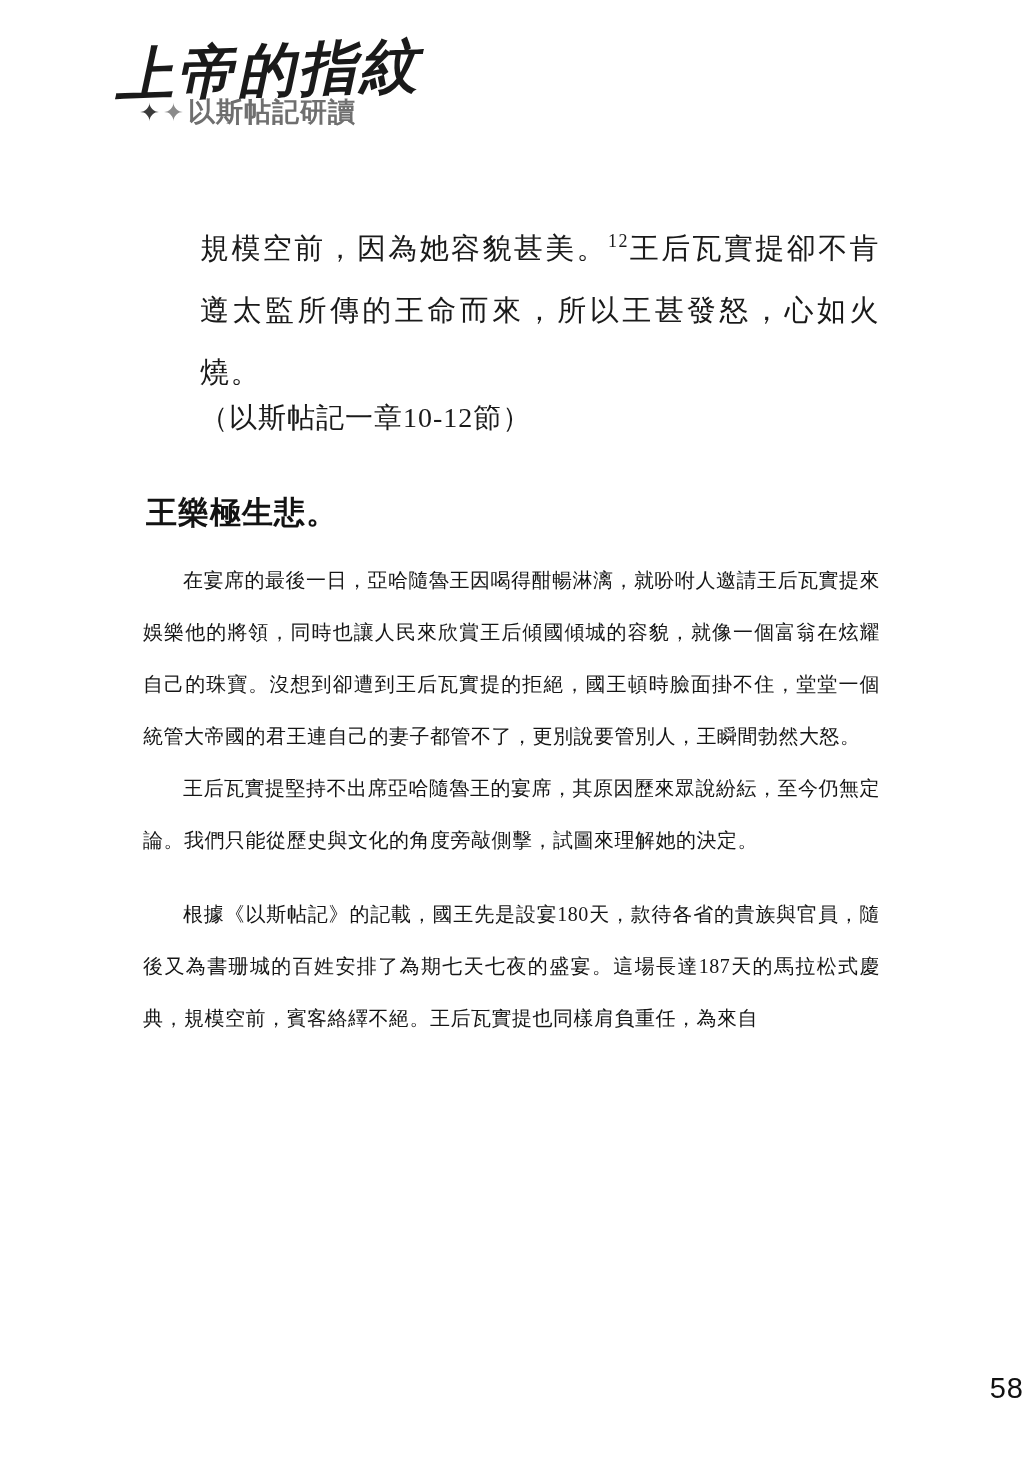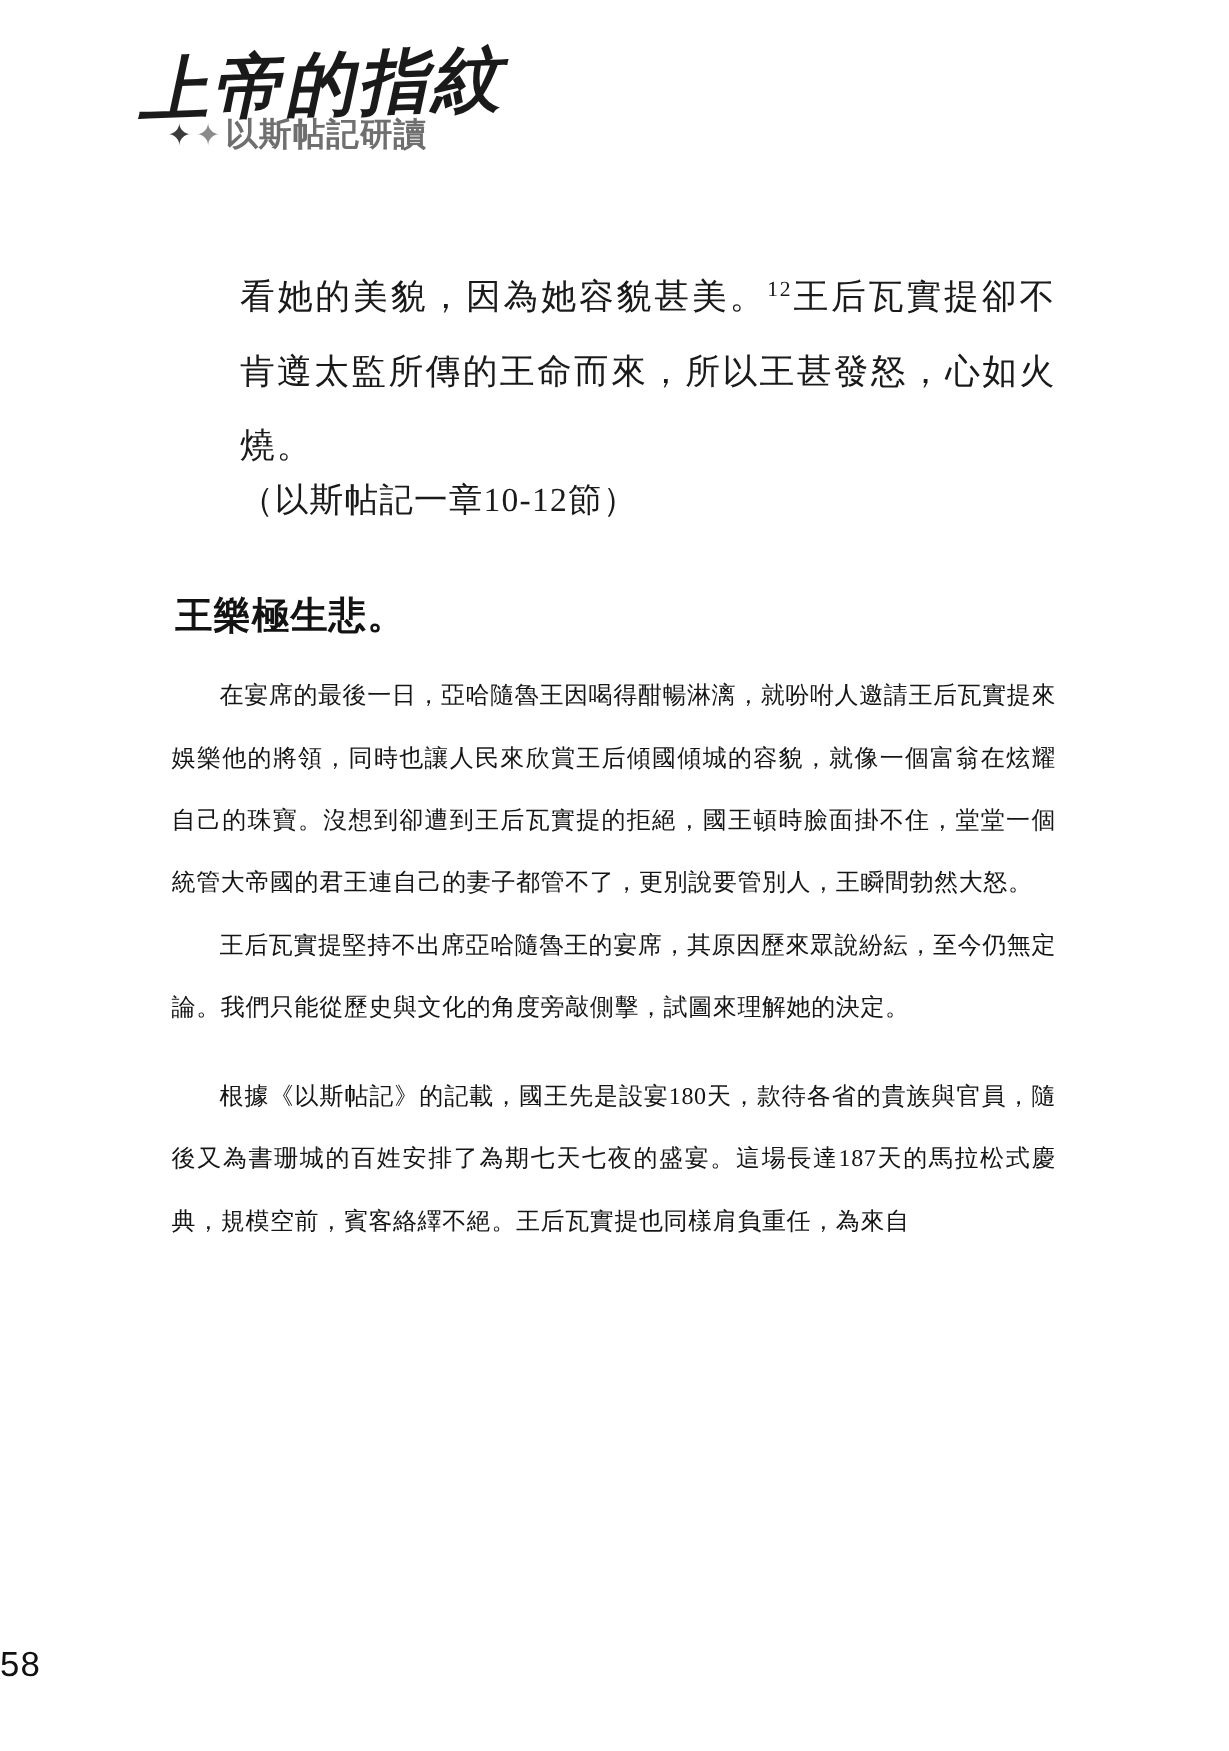--- a/index.html
+++ b/index.html
@@ -109,21 +109,21 @@
   }
   .after-heading { margin-top: 22px; }
   .heading-2 + .after-heading { margin-top: 26px; margin-left: 30px; }
 
   
   .footer {
     position: absolute;
     left: 0;
     right: 0;
     bottom: 54px;
-    text-align: left;
+    text-align: right;
   }
   .page-number {
     font-family: "Liberation Sans", "DejaVu Sans", sans-serif;
     font-size: 29px;
     color: #111111;
     letter-spacing: 1px;
   }
 </style>
 </head>
 <body>
@@ -133,21 +133,21 @@
   <header class="logo">
     <div class="logo-calligraphy">上帝的指紋</div>
     <div class="logo-subtitle-row">
       <span class="star star-dark">✦</span>
       <span class="star star-light">✦</span>
       <span class="logo-subtitle">以斯帖記研讀</span>
     </div>
   </header>
 
   <section class="quote">
-    <p class="quote-text"><span>看她的美貌，因為她容貌甚美。</span><sup>12</sup><span>王后瓦實提卻不肯遵太監所傳的王命而來，所以王甚發怒，心如火燒。</span></p>
+    <p class="quote-text"><span>規模空前，因為她容貌甚美。</span><sup>12</sup><span>王后瓦實提卻不肯遵太監所傳的王命而來，所以王甚發怒，心如火燒。</span></p>
     <p class="quote-attribution">（以斯帖記一章10-12節）</p>
   </section>
 
   <section>
     <h2 class="section-heading heading-1">王樂極生悲。</h2>
     <p class="body-paragraph after-heading">在宴席的最後一日，亞哈隨魯王因喝得酣暢淋漓，就吩咐人邀請王后瓦實提來娛樂他的將領，同時也讓人民來欣賞王后傾國傾城的容貌，就像一個富翁在炫耀自己的珠寶。沒想到卻遭到王后瓦實提的拒絕，國王頓時臉面掛不住，堂堂一個統管大帝國的君王連自己的妻子都管不了，更別說要管別人，王瞬間勃然大怒。</p>
     <p class="body-paragraph">王后瓦實提堅持不出席亞哈隨魯王的宴席，其原因歷來眾說紛紜，至今仍無定論。我們只能從歷史與文化的角度旁敲側擊，試圖來理解她的決定。</p>
   </section>
 
   <section>

